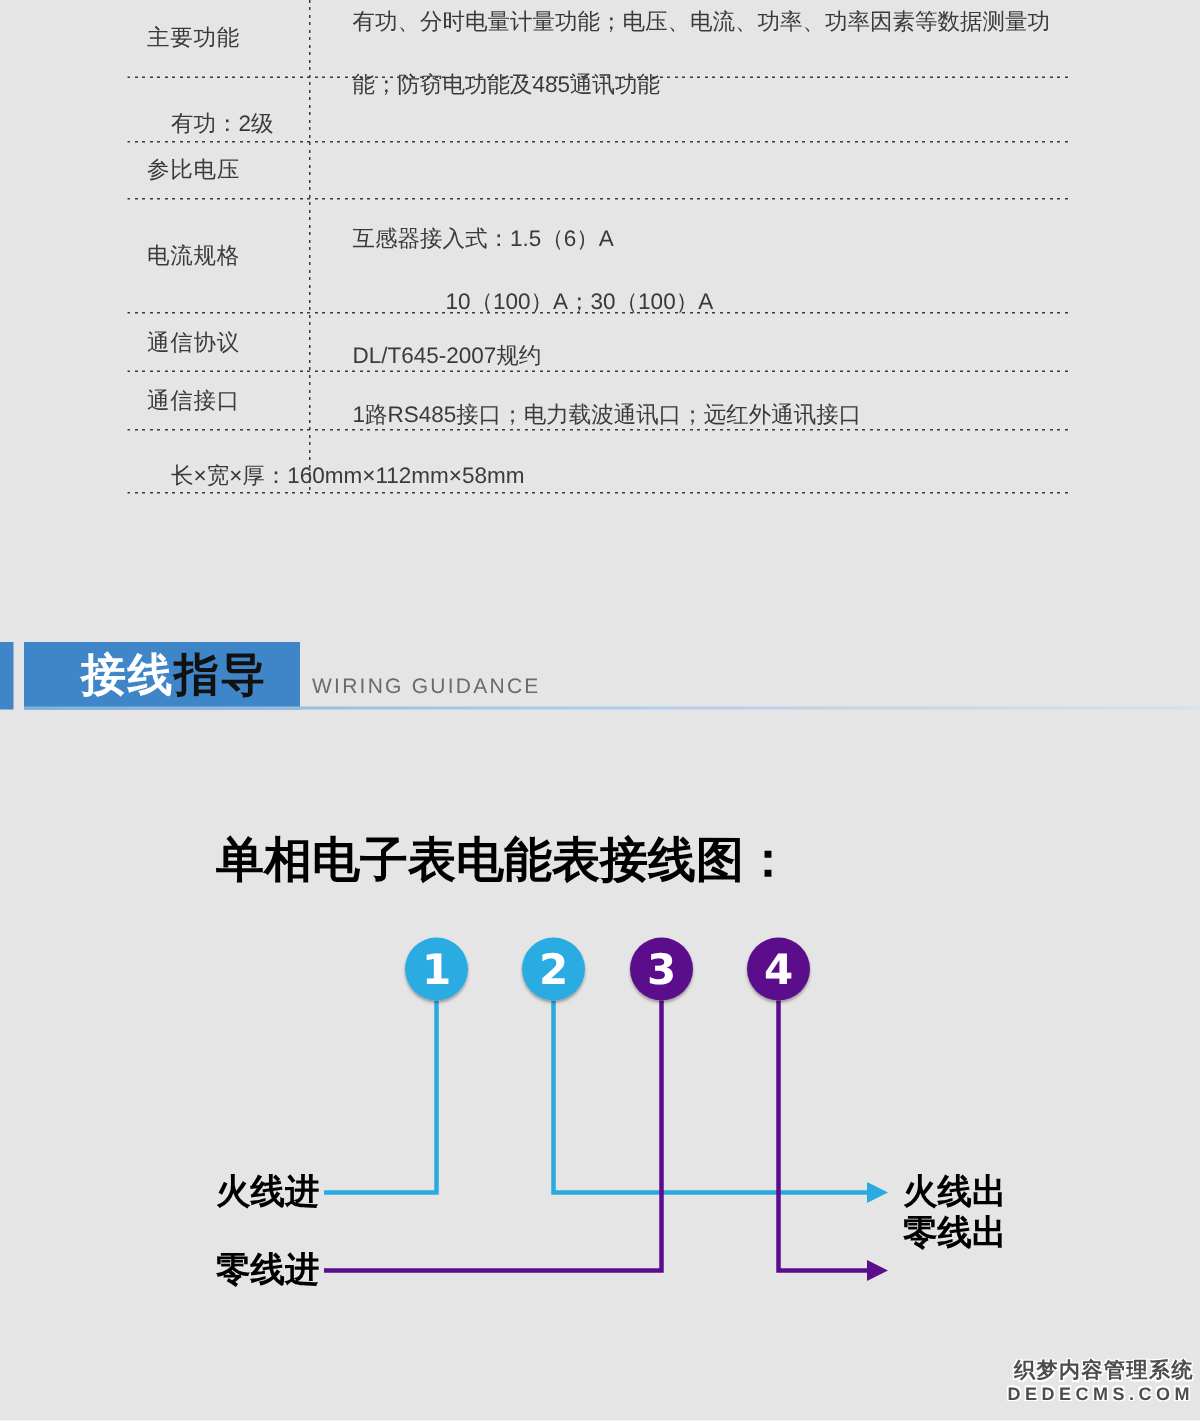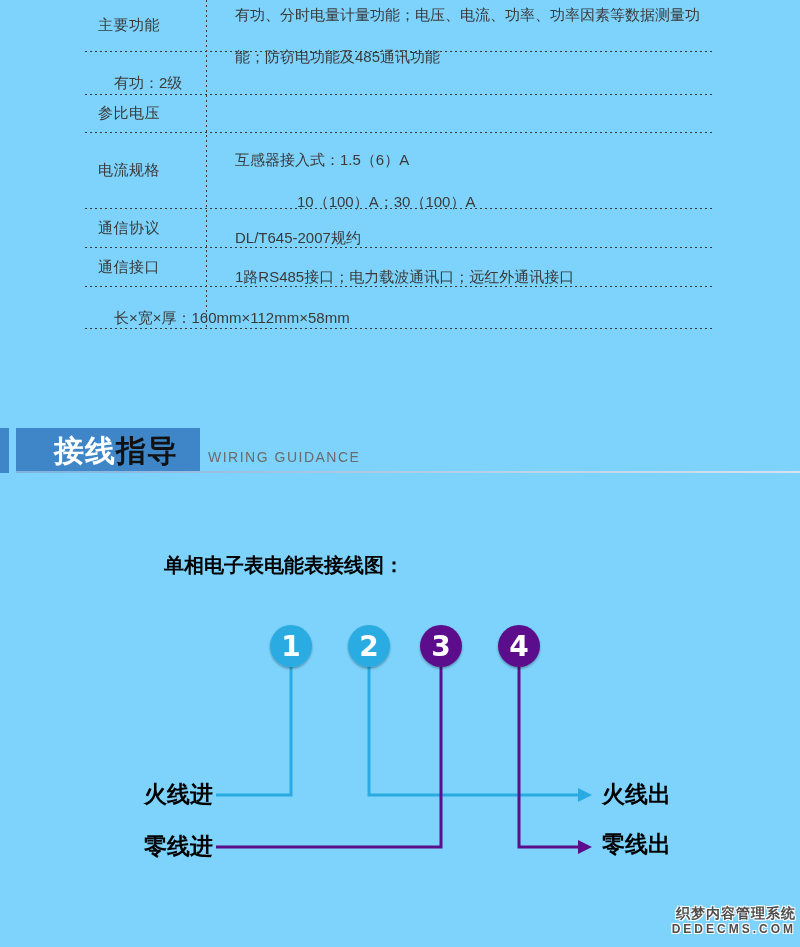--- a/index.html
+++ b/index.html
@@ -1,17 +1,17 @@
 <!DOCTYPE html>
 <html><head>
 <meta charset="utf-8">
 <style>
   html,body{margin:0;padding:0;background:#fff;}
   .page{
-    position:relative;width:800px;height:947px;background:#7dd3fc;overflow:hidden;
+    position:relative;width:800px;height:947px;background:#e5e5e5;overflow:hidden;
     font-family:"Liberation Sans","DejaVu Sans",sans-serif;color:#3a3a3a;
   }
 
   
   .spec-table{position:absolute;left:85px;top:0;width:627px;}
   .vline{position:absolute;left:121px;top:0;bottom:0;width:1px;
     background:repeating-linear-gradient(to bottom,#3a3a3a 0 2px,transparent 2px 5px);}
   .hline{height:1px;background:repeating-linear-gradient(to right,#3a3a3a 0 2px,transparent 2px 5px);}
   .trow{display:flex;}
   .tlabel{width:121px;box-sizing:border-box;padding-left:13px;display:flex;align-items:center;
@@ -26,29 +26,29 @@
   .sec-box{position:absolute;left:16px;top:428px;width:184px;height:45px;
     display:flex;align-items:center;justify-content:flex-end;padding-right:22px;box-sizing:border-box;}
   .sec-box .zh{font-size:30px;font-weight:700;letter-spacing:1px;line-height:1;}
   .zh-white{color:#ffffff;}
   .zh-black{color:#111111;}
   .sec-sub{position:absolute;left:208px;top:449px;font-size:14px;color:#6b6b6b;letter-spacing:1.5px;}
   .sec-underline{position:absolute;left:16px;top:471px;width:784px;height:2px;
     background:linear-gradient(to right,#7eb2de 0%,#a9c8e4 40%,#d5e2ef 100%);}
 
   
-  .diag-title{position:absolute;left:144px;top:552px;font-size:20px;font-weight:700;color:#000;margin-left:20px;}
+  .diag-title{position:absolute;left:144px;top:552px;font-size:32px;font-weight:700;color:#000;}
   .diag-svg{position:absolute;left:0;top:600px;}
   .diag-svg text{fill:#ffffff;font-family:"DejaVu Sans","Liberation Sans",sans-serif;
     font-size:28px;font-weight:700;text-anchor:middle;}
   .wire-label{position:absolute;font-size:23px;font-weight:700;color:#000;line-height:1;white-space:nowrap;}
   .lbl-live-in{left:144px;top:783px;}
   .lbl-neutral-in{left:144px;top:835px;}
   .lbl-live-out{left:602px;top:783px;}
-  .lbl-neutral-out{left:602px;top:835px;font-family:Liberation Mono, monospace;}
+  .lbl-neutral-out{left:602px;top:810px;}
 
   
   .watermark{position:absolute;right:4px;top:905px;text-align:right;color:#4d4d4d;font-weight:700;
     text-shadow:-1px -1px 0 #fff,1px -1px 0 #fff,-1px 1px 0 #fff,1px 1px 0 #fff;margin-left:12px;}
   .wm1{font-size:14px;line-height:17px;letter-spacing:1px;}
   .wm2{font-size:12px;line-height:15px;letter-spacing:3px;}
 </style>
 </head>
 <body>
 

